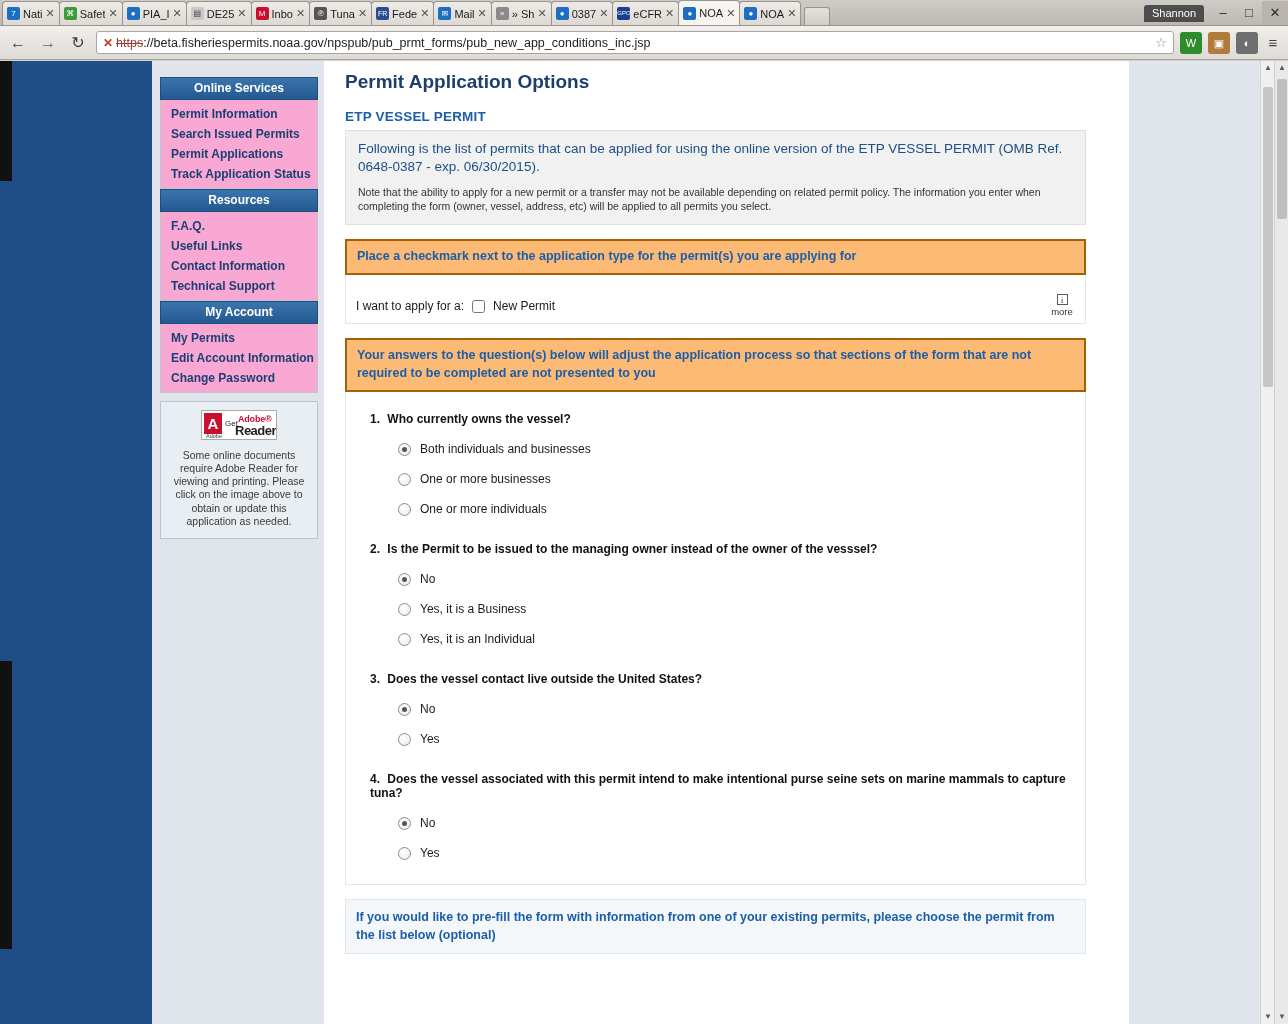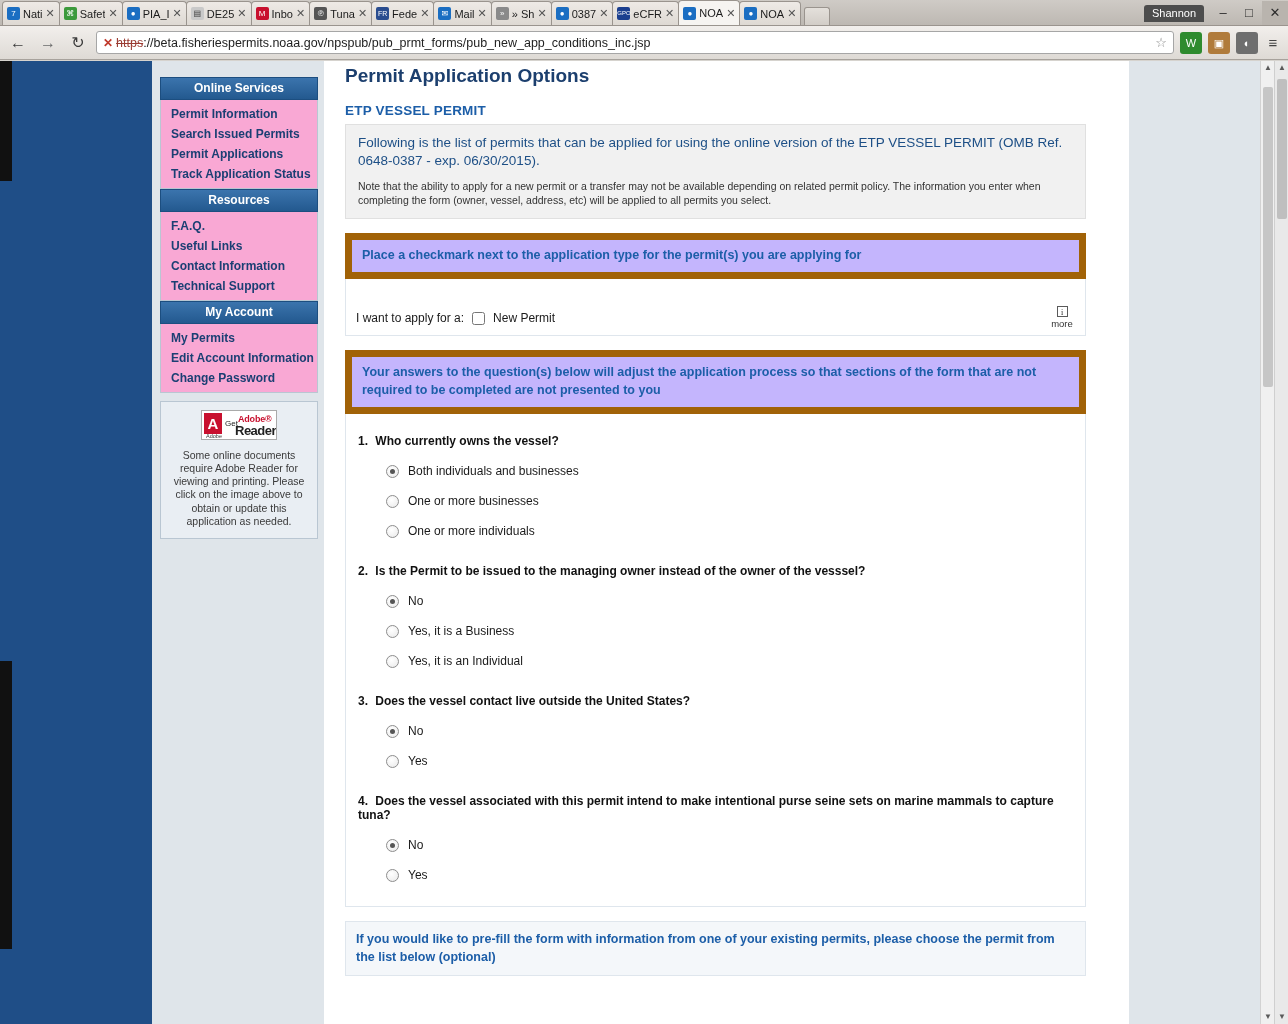--- a/index.html
+++ b/index.html
@@ -226,21 +226,21 @@
   }
   #adobe-note {
     margin-top: 6px;
     font-size: 10.5px;
     color: #3a3a3a;
     line-height: 1.25;
   }
 
   
   #main {
-    position: absolute; left: 193px; top: 4px; width: 741px;
+    position: absolute; left: 193px; top: 10px; width: 741px;
   }
   h1#page-title {
     font-size: 19px;
     color: #1c3f6e;
     font-weight: bold;
     margin: 0 0 16px 0;
   }
   h2#permit-title {
     font-size: 13.5px;
     color: #1c5ea8;
@@ -253,42 +253,42 @@
     border: 1px solid #e0e0e0;
     padding: 9px 12px 10px 12px;
   }
   .grayblock .big {
     font-size: 13.5px; color: #1d4f86; line-height: 1.35;
   }
   .grayblock .small {
     font-size: 10.5px; color: #333; line-height: 1.3; margin-top: 10px;
   }
   .bluebar {
-    background: #c4b5fd;
-    border: 7px solid #a16207;
+    background: #fdba74;
+    border: 2px solid #a16207;
     color: #1c5ea8;
     font-weight: bold;
     font-size: 12.5px;
     padding: 7px 10px 8px 10px;
     margin-top: 14px;
     line-height: 1.4;
   }
   .whitebox {
     background: #fff;
     border: 1px solid #dfe6ed;
     border-top: none;
     padding: 8px 10px 10px 10px;
     position: relative;
   }
   #permit-name {
     font-size: 12px; color: #1a1a1a; font-weight: normal;
     letter-spacing: 0.1px;
   }
   #applyrow {
-    margin-top: 24px;
+    margin-top: 16px;
     display: flex; align-items: center; gap: 8px;
     font-size: 12px; color: #1a1a1a;
   }
   #applyrow input { margin: 0; }
   #more-info {
     position: absolute; right: 8px; bottom: 6px;
     text-align: center;
     width: 30px;
   }
   #more-info .ibox {
@@ -317,21 +317,21 @@
     background: radial-gradient(circle at 40% 35%, #fff, #e9e9e9);
     position: relative;
     flex: 0 0 13px;
   }
   .radio.checked::after {
     content: "";
     position: absolute; left: 3px; top: 3px;
     width: 5px; height: 5px; border-radius: 50%;
     background: #555;
   }
-  .qblock { padding-bottom: 14px; }
+  .qblock { padding-bottom: 14px; margin-left: 12px; }
 
   #prefill-bar {
     background: #f4f7fa;
     border: 1px solid #dfe6ed;
     color: #1c5ea8;
     font-weight: bold;
     font-size: 12.5px;
     padding: 8px 10px 9px 10px;
     margin-top: 14px;
     line-height: 1.45;

